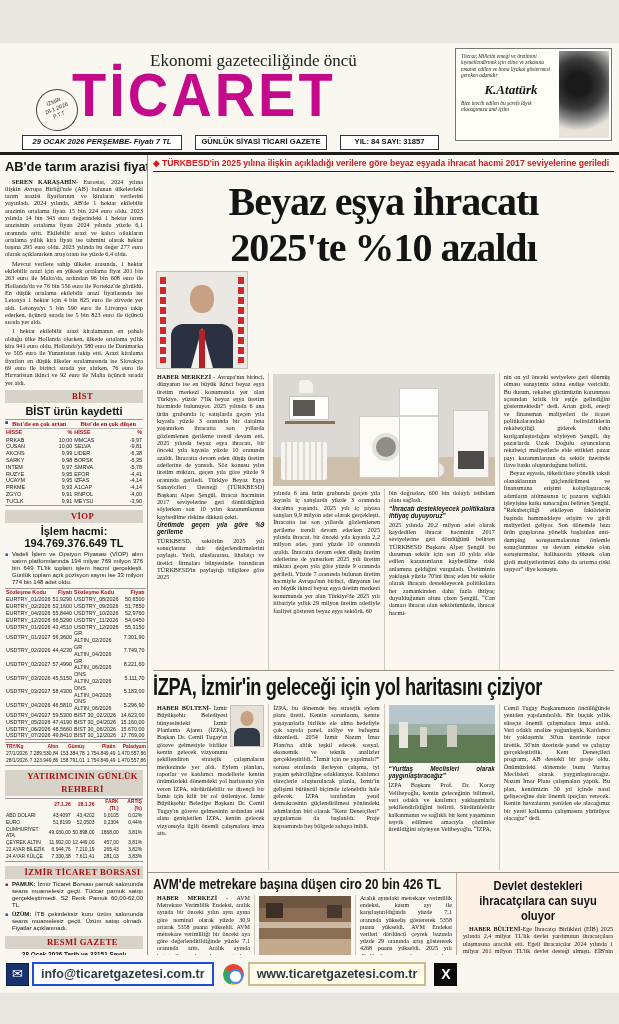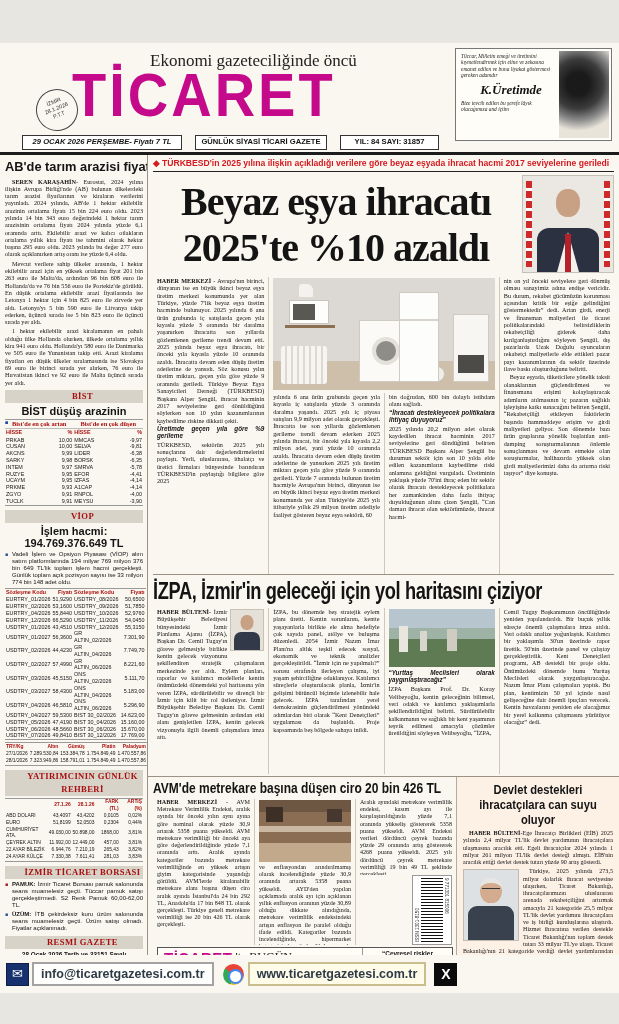--- a/index.html
+++ b/index.html
@@ -49,21 +49,21 @@
   table.t .num{text-align:right;}
   table.t thead .grp th{text-align:center;font:bold 6.4px "Liberation Serif",serif;border-bottom:1px solid #bbb;}
   table.tt{font-size:4.9px;}
   .resmi-date{font:bold 6.4px/7.6px "Liberation Sans",sans-serif;text-align:center;margin:1px 0;}
   .resmi-more{font:bold 6.2px "Liberation Sans",sans-serif;}
 
   
   .lead-sec{padding:2px 5px 0 5px;}
   .kicker{color:#d61920;font:bold 8.6px/13px "Liberation Sans",sans-serif;white-space:nowrap;border-bottom:1.5px solid #222;padding-bottom:1px;}
   .kicker .dia{font-size:8px;}
-  .headline-row{display:flex;align-items:stretch;padding:3px 0 2px;}
+  .headline-row{display:flex;align-items:stretch;padding:3px 0 2px;flex-direction:column;}
   .headline{flex:1;font:bold 40px/46px "Liberation Serif",serif;letter-spacing:-1px;text-align:center;padding-top:4px;}
   .lead-photo{width:92px;height:98px;flex:none;position:relative;background:#ebe8e3;border:1px solid #c5c0b6;overflow:hidden;margin-left:3px;}
   .lp-strip{position:absolute;top:5px;bottom:5px;width:6px;background:repeating-linear-gradient(#cf2a2a 0 7px,#fff 7px 10px);}
   .lp-strip.l{left:3px;}.lp-strip.r{right:3px;}
   .lp-head{position:absolute;top:13px;left:50%;transform:translateX(-50%);width:24px;height:28px;border-radius:46%;background:#c8a184;}
   .lp-body{position:absolute;bottom:0;left:50%;transform:translateX(-50%);width:62px;height:44px;background:#2b3140;border-radius:12px 12px 0 0;}
   .lp-shirt{position:absolute;bottom:0;left:50%;transform:translateX(-50%);width:0;height:0;border-left:11px solid transparent;border-right:11px solid transparent;border-bottom:40px solid #f3f1ec;}
   .lp-tie{position:absolute;bottom:0;left:50%;transform:translateX(-50%);width:6px;height:38px;background:#b3212b;}
   .lead-body{display:flex;border-bottom:1px solid #9a9384;padding:2px 0 0;height:300px;}
   .col-rule{border-left:1px solid #cfc8ba;}
@@ -134,40 +134,40 @@
   .dp-glass{position:absolute;top:18px;left:50%;transform:translateX(-50%);width:18px;height:4px;border-top:1.2px solid #333;}
 
   
   .contact-bar{flex:none;height:38px;display:flex;align-items:center;padding:0 6px;gap:8px;}
   .fgroup{display:flex;align-items:center;gap:3px;}
   .ficon{width:23px;height:23px;display:flex;align-items:center;justify-content:center;flex:none;}
   .ficon.mail{background:#16316e;color:#fff;font-size:13px;border:1px solid #0d1f49;}
   .ficon.x{background:#0b0b0b;color:#fff;font:bold 14px "Liberation Sans",sans-serif;}
   .globe{width:21px;height:21px;border-radius:50%;background:conic-gradient(#ea4335 0 30%,#fbbc05 30% 55%,#34a853 55% 85%,#ea4335 85% 100%);position:relative;}
   .globe::after{content:"";position:absolute;left:5px;top:5px;width:11px;height:11px;border-radius:50%;background:#fff;border:2.5px solid #4285f4;}
-  .flabel{border:2px solid #a3a3a3;background:#fefefc;font:bold 12.5px/16px "Liberation Sans",sans-serif;color:#2e3b46;padding:2px 7px;white-space:nowrap;}
+  .flabel{border:2px solid #1d4ed8;background:#fefefc;font:bold 12.5px/16px "Liberation Sans",sans-serif;color:#2e3b46;padding:2px 7px;white-space:nowrap;}
   .flabel.web{border-color:#c9bd8e;background:#fffbe9;}
   .flabel.xl{border-color:#8da0b0;background:#f4f7fa;}
 </style>
 </head>
 <body>
 
 <div class="page">
 
   <header>
     <div class="tagline">Ekonomi gazeteciliğinde öncü</div>
     <div class="logo-main">TİCARET</div>
     <div class="stamp">
       <div>İZMİR</div>
       <div>28.1.2026</div>
       <div>P.T.T</div>
     </div>
     <div class="ataturk-box">
       <div class="ata-quote">Tüccar, Milletin emeği ve üretimini kıymetlendirmek için eline ve zekasına emanet edilen ve buna liyakat göstermesi gereken adamdır</div>
-      <div class="ata-sig">K.Üretimde</div>
+      <div class="ata-sig">K.Atatürk</div>
       <div class="ata-sub">Bize tevcih edilen bu şerefe lâyık olacağımıza and içtim</div>
       <div class="ata-img"></div>
     </div>
     <div class="header-boxes">
       <div class="hbox b1">29 OCAK 2026 PERŞEMBE- Fiyatı 7 TL</div>
       <div class="hbox b2">GÜNLÜK SİYASİ TİCARİ GAZETE</div>
       <div class="hbox b3">YIL: 84 SAYI: 31857</div>
     </div>
     <div class="thick-rule"></div>
   </header>
@@ -176,21 +176,21 @@
 
     <aside class="left-col">
       <div class="ab-title">AB'de tarım arazisi fiyatlarında %6,1 artış</div>
       <div class="ab-body">
         <p><span class="lead-name">SEREN KARAŞAHİN-</span><span> Eurostat, 2024 yılına ilişkin Avrupa Birliği'nde (AB) bulunan ülkelerdeki tarım arazisi fiyatlarının ve kiraların verilerini yayınladı. 2024 yılında, AB'de 1 hektar ekilebilir arazinin ortalama fiyatı 15 bin 224 euro oldu. 2023 yılında 14 bin 343 euro değerindeki 1 hektar tarım arazisinin ortalama fiyatı 2024 yılında yüzde 6,1 oranında arttı. Ekilebilir arazi ve kalıcı otlakların ortalama yıllık kira fiyatı ise tahmini olarak hektar başına 295 euro oldu. 2023 yılında bu değer 277 euro olarak açıklanırken artış oranı ise yüzde 6,4 oldu.</span></p>
         <p>Mevcut verilere sahip ülkeler arasında, 1 hektar ekilebilir arazi için en yüksek ortalama fiyat 201 bin 263 euro ile Malta'da, ardından 96 bin 608 euro ile Hollanda'da ve 76 bin 556 euro ile Portekiz'de görüldü. En düşük ortalama ekilebilir arazi fiyatlarında ise Letonya 1 hektar için 4 bin 825 euro ile zirvede yer aldı. Letonya'yı 5 bin 590 euro ile Litvanya takip ederken, üçüncü sırada ise 5 bin 823 euro ile üçüncü sırada yer aldı.</p>
         <p>1 hektar ekilebilir arazi kiralamanın en pahalı olduğu ülke Hollanda olurken, ülkede ortalama yıllık kira 941 euro oldu. Hollanda'yı 580 euro ile Danimarka ve 505 euro ile Yunanistan takip etti. Arazi kiralama fiyatları en düşük ülkeler sıralamasında ise Slovakya 69 euro ile birinci sırada yer alırken, 76 euro ile Hırvatistan ikinci ve 92 euro ile Malta üçüncü sırada yer aldı.</p>
       </div>
 
       <div class="bar">BİST</div>
-      <div class="sec-head">BİST düşüş arazinin</div>
+      <div class="sec-head">BİST ürün kaydetti</div>
       <ul class="sq-list">
 
       <li></li>
           <li></li>
         </ul>
       <table class="t">
         <thead>
           <tr class="grp">
               <th colspan="2">Bist'de en çok artan</th>
               <th colspan="2">Bist'de en çok düşen</th>

